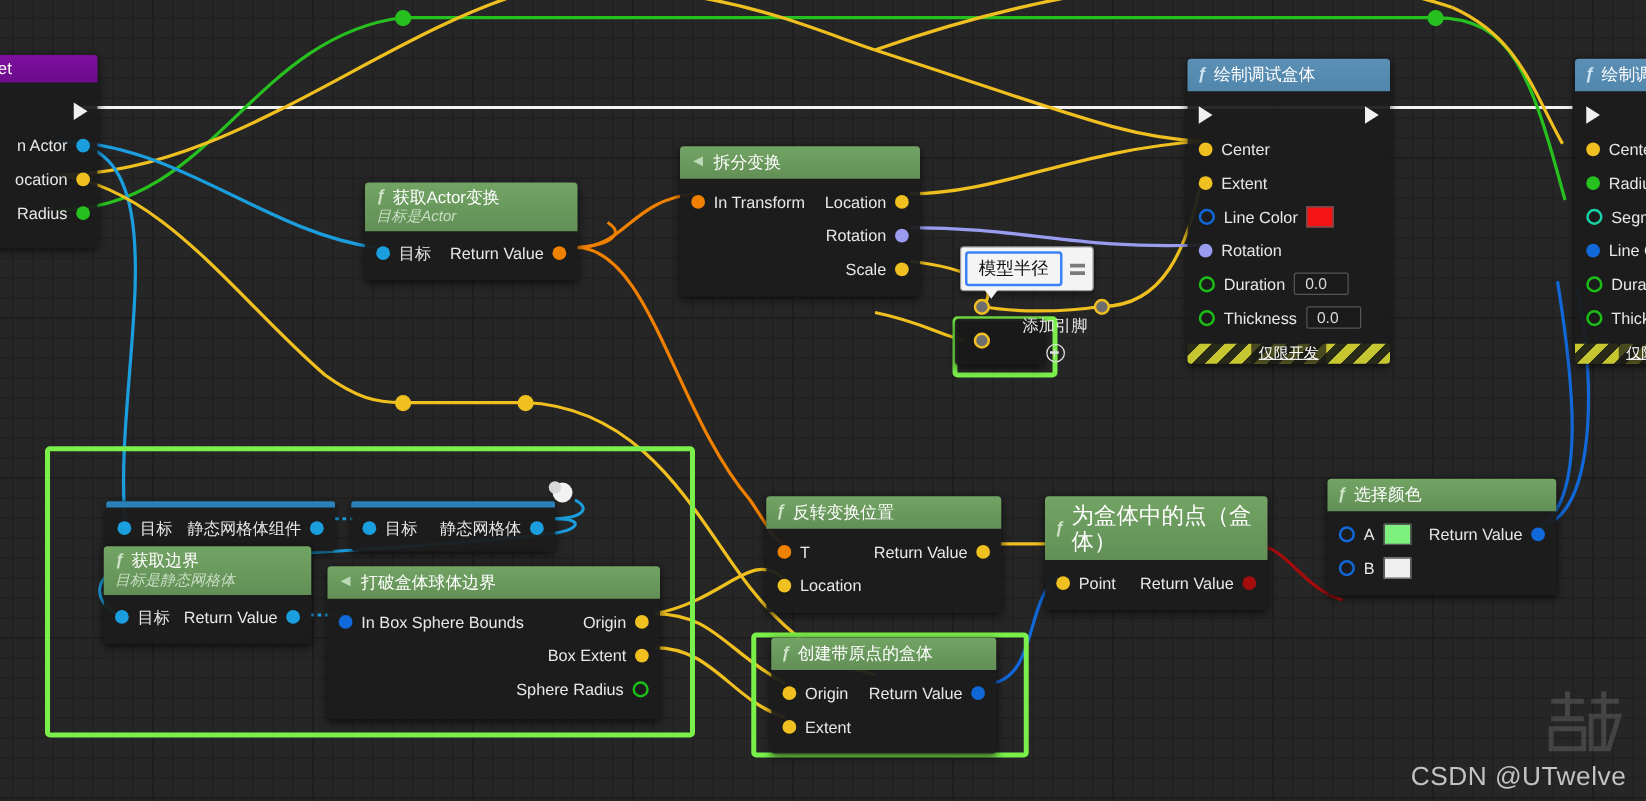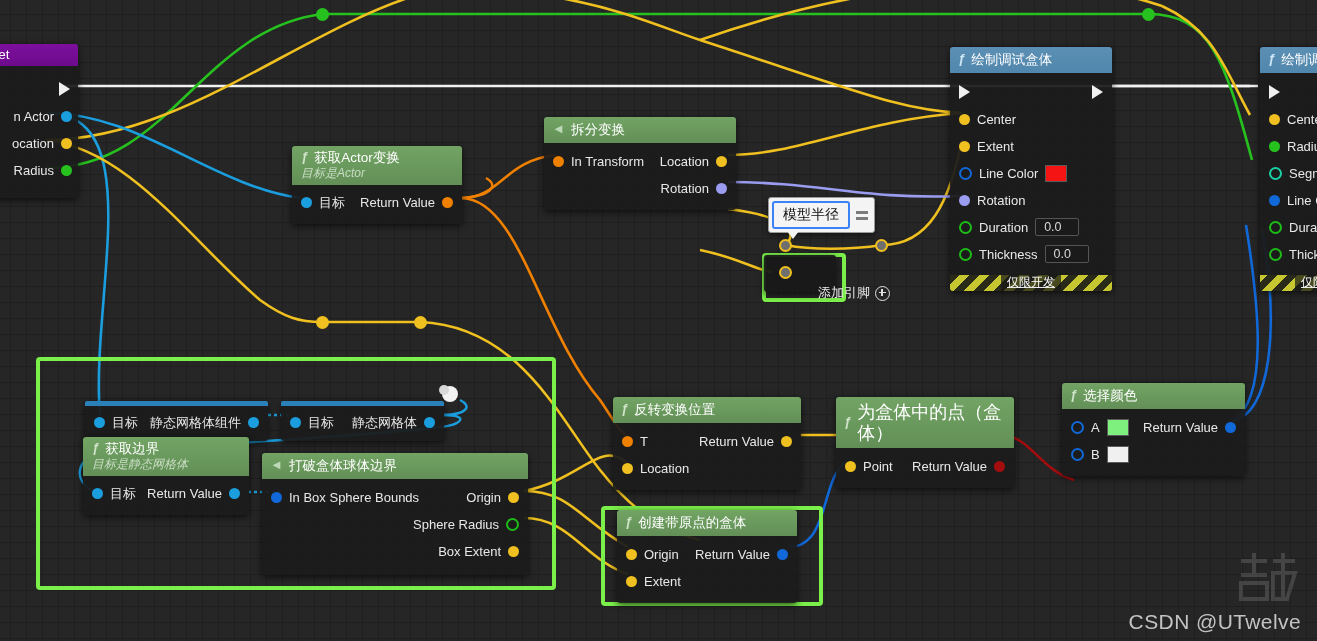--- a/index.html
+++ b/index.html
@@ -220,26 +220,32 @@
         <span class="lbl">Location</span>
         <span class="pin c-yellow"></span>
       </span>
     </div>
     <div class="row split" style="justify-content:flex-end;">
       <span class="rin">
         <span class="lbl">Rotation</span>
         <span class="pin c-lav"></span>
       </span>
     </div>
+    <div class="row split" style="justify-content:flex-end;">
+      <span class="rin">
+        <span class="lbl">Scale</span>
+        <span class="pin c-yellow"></span>
+      </span>
+    </div>
   </div>
 </div>
 
 <div class="node" style="left:764px;top:255px;width:72px;height:37px;background:rgba(24,24,24,.95);"></div>
 <div class="selbox" style="left:762px;top:253px;width:76px;height:41px;"></div>
-<div class="addpin" style="position:absolute;left:818px;top:284px;z-index:5;">
+<div class="addpin" style="position:absolute;left:818px;top:252px;z-index:5;flex-direction:column;">
   <span>添加引脚</span>
   <span class="circ"></span>
 </div>
 <div class="knot ring" style="left:779px;top:239px;"></div>
 <div class="knot ring" style="left:875px;top:239px;"></div>
 <div class="knot ring" style="left:779px;top:266px;"></div>
 
 <div class="tooltip" style="left:768px;top:197px;">
   <span class="tt-text">模型半径</span>
   <span class="tt-ico">
@@ -403,28 +409,28 @@
         <span class="pin c-blueobj"></span>
         <span class="lbl">In Box Sphere Bounds</span>
       </span>
       <span class="rin">
         <span class="lbl">Origin</span>
         <span class="pin c-yellow"></span>
       </span>
     </div>
     <div class="row split" style="justify-content:flex-end;">
       <span class="rin">
+        <span class="lbl">Box Extent</span>
+        <span class="pin c-yellow"></span>
+      </span>
+    </div>
+    <div class="row split" style="justify-content:flex-end;">
+      <span class="rin">
         <span class="lbl">Sphere Radius</span>
         <span class="pin hollow h-green"></span>
-      </span>
-    </div>
-    <div class="row split" style="justify-content:flex-end;">
-      <span class="rin">
-        <span class="lbl">Box Extent</span>
-        <span class="pin c-yellow"></span>
       </span>
     </div>
   </div>
 </div>
 
 <div class="node" style="left:613px;top:397px;width:188px;">
   <div class="node-hdr hdr-green">
     <span class="hdr-fn">ƒ</span>
     <span class="hdr-title">反转变换位置</span>
   </div>

